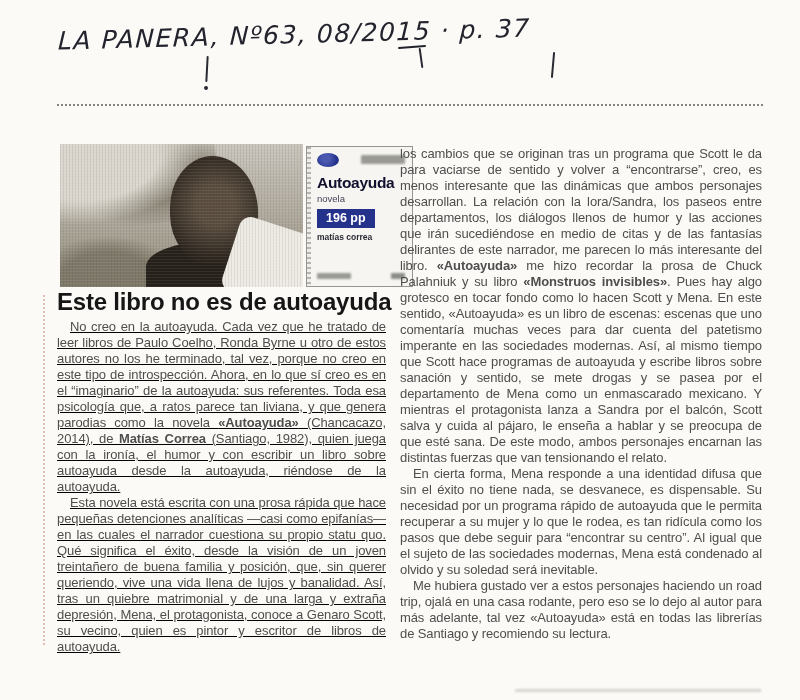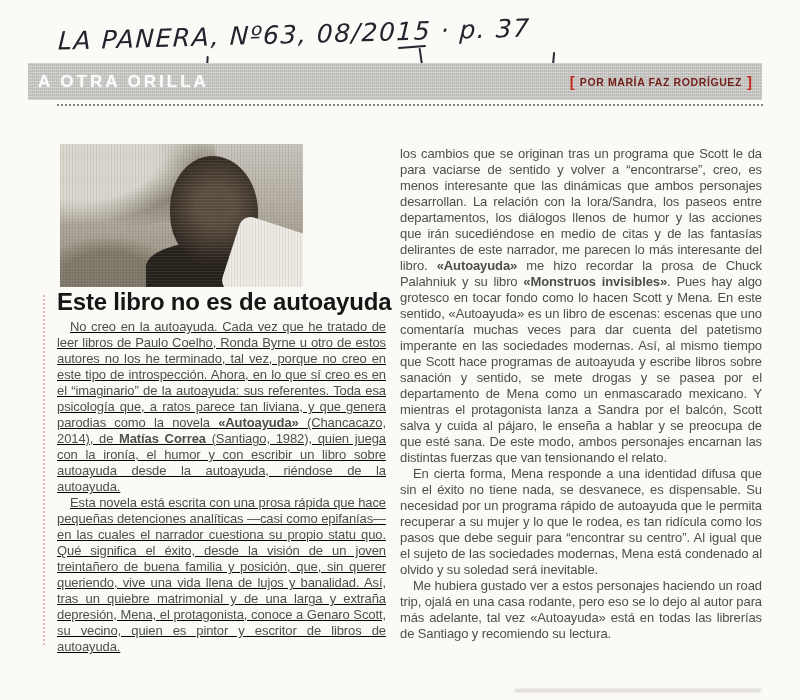--- a/index.html
+++ b/index.html
@@ -152,40 +152,47 @@
 <body>
 
 <div class="page">
 
   <div class="handwriting">LA PANERA, Nº63, 08/2015 · p. 37</div>
   <div class="hand-dash"></div>
   <div class="ink ink1"></div>
   <div class="ink ink2"></div>
   <div class="ink ink3"></div>
 
-  <div class="header-bar">
-    <span class="section-title">A OTRA ORILLA</span>
-    <span class="byline">
-      <span class="bracket">[</span>
-      <span class="byline-text">POR MARÍA FAZ RODRÍGUEZ</span>
-      <span class="bracket">]</span>
-    </span>
-  </div>
   <div class="rule-dotted"></div>
   <div class="margin-dots"></div>
 
   <div class="photo">
     <div class="blob-a"></div>
     <div class="blob-b"></div>
     <div class="figure-body"></div>
     <div class="figure-head"></div>
     <div class="shirt"></div>
     <div class="halftone"></div>
   </div>
 
+  <div class="cover">
+    <div class="cover-spine"></div>
+    <div class="cover-row1">
+      <span class="cover-logo"></span>
+      <span class="smudge smudge-top"></span>
+    </div>
+    <div class="cover-title">Autoayuda</div>
+    <div class="cover-subtitle">novela</div>
+    <div class="cover-badge">196 pp</div>
+    <div class="cover-author">matías correa</div>
+    <div class="cover-bottom">
+      <span class="smudge smudge-b1"></span>
+      <span class="smudge smudge-b2"></span>
+    </div>
+  </div>
 
   <h1 class="headline">Este libro no es de autoayuda</h1>
 
   <div class="col col-left">
     <p><span>No creo en la autoayuda. Cada vez que he tratado de leer libros de Paulo Coelho, Ronda Byrne u otro de estos autores no los he terminado, tal vez, porque no creo en este tipo de introspección. Ahora, en lo que sí creo es en el “imaginario” de la autoayuda: sus referentes. Toda esa psicología que, a ratos parece tan liviana, y que genera parodias como la novela </span><span style="font-weight: 700;">«Autoayuda»</span><span> (Chancacazo, 2014), de </span><span style="font-weight: 700;">Matías Correa</span><span> (Santiago, 1982), quien juega con la ironía, el humor y con escribir un libro sobre autoayuda desde la autoayuda, riéndose de la autoayuda.</span></p>
     <p><span>Esta novela está escrita con una prosa rápida que hace pequeñas detenciones analíticas —casi como epifanías— en las cuales el narrador cuestiona su propio statu quo. Qué significa el éxito, desde la visión de un joven treintañero de buena familia y posición, que, sin querer queriendo, vive una vida llena de lujos y banalidad. Así, tras un quiebre matrimonial y de una larga y extraña depresión, Mena, el protagonista, conoce a Genaro Scott, su vecino, quien es pintor y escritor de libros de autoayuda.</span></p>
   </div>
 
   <div class="col col-right">
     <p class="no-indent"><span>los cambios que se originan tras un programa que Scott le da para vaciarse de sentido y volver a “encontrarse”, creo, es menos interesante que las dinámicas que ambos personajes desarrollan. La relación con la lora/Sandra, los paseos entre departamentos, los diálogos llenos de humor y las acciones que irán sucediéndose en medio de citas y de las fantasías delirantes de este narrador, me parecen lo más interesante del libro. </span><span style="font-weight: 700;">«Autoayuda»</span><span> me hizo recordar la prosa de Chuck Palahniuk y su libro </span><span style="font-weight: 700;">«Monstruos invisibles»</span><span>. Pues hay algo grotesco en tocar fondo como lo hacen Scott y Mena. En este sentido, «Autoayuda» es un libro de escenas: escenas que uno comentaría muchas veces para dar cuenta del patetismo imperante en las sociedades modernas. Así, al mismo tiempo que Scott hace programas de autoayuda y escribe libros sobre sanación y sentido, se mete drogas y se pasea por el departamento de Mena como un enmascarado mexicano. Y mientras el protagonista lanza a Sandra por el balcón, Scott salva y cuida al pájaro, le enseña a hablar y se preocupa de que esté sana. De este modo, ambos personajes encarnan las distintas fuerzas que van tensionando el relato.</span></p>

